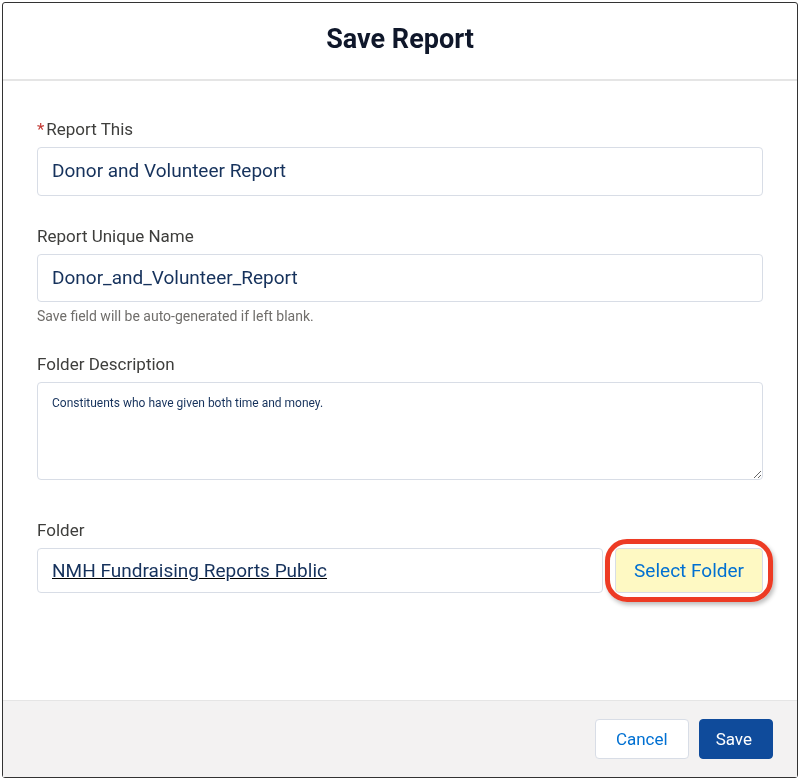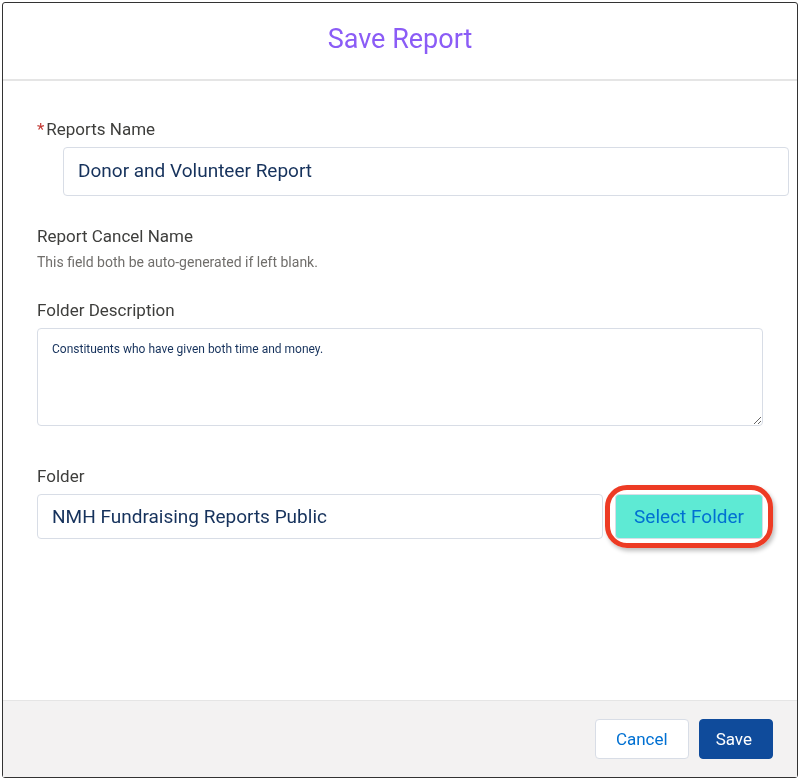--- a/index.html
+++ b/index.html
@@ -24,22 +24,22 @@
       flex-direction: column;
       background: #fff;
     }
     .modal-header {
       padding: 20px 0 24px 0;
       text-align: center;
       border-bottom: 2px solid #e5e5e5;
     }
     .modal-title {
       font-size: 27px;
-      font-weight: 400;
-      color: #8b5cf6;
+      font-weight: 700;
+      color: #0f172a;
     }
     .modal-body {
       flex: 1;
       padding: 38px 34px 20px 34px;
       overflow: auto;
     }
     .form-group {
       margin-bottom: 30px;
     }
     .form-group.tight {
@@ -59,21 +59,20 @@
     .form-input {
       width: 100%;
       padding: 10px 14px;
       font-size: 19px;
       color: #16325c;
       border: 1px solid #d8dde6;
       border-radius: 4px;
       background: #fff;
       font-family: inherit;
       line-height: 1.4;
-      margin-left: 26px;
     }
     .form-textarea {
       width: 100%;
       padding: 12px 14px;
       font-size: 12px;
       color: #16325c;
       border: 1px solid #d8dde6;
       border-radius: 4px;
       background: #fff;
       font-family: inherit;
@@ -83,40 +82,41 @@
     }
     .help-text {
       font-size: 14px;
       color: #706e6b;
       margin-top: 6px;
     }
     .folder-row {
       display: flex;
       gap: 12px;
       align-items: stretch;
+      text-decoration: underline;
     }
     .folder-input {
       flex: 1;
       padding: 10px 14px;
       font-size: 19px;
       color: #16325c;
       border: 1px solid #d8dde6;
       border-radius: 4px;
       background: #fff;
       font-family: inherit;
     }
     .select-folder-wrapper {
       position: relative;
       display: inline-block;
     }
     .select-folder-btn {
       padding: 10px 18px;
       font-size: 19px;
       color: #0070d2;
-      background: #5eead4;
+      background: #fef9c3;
       border: 1px solid #d8dde6;
       border-radius: 4px;
       cursor: pointer;
       font-family: inherit;
       white-space: nowrap;
       height: 100%;
     }
     .highlight-ring {
       position: absolute;
       top: -9px;
@@ -161,28 +161,29 @@
 
 <div class="modal">
   <div class="modal-header">
     <h1 class="modal-title">Save Report</h1>
   </div>
 
   <div class="modal-body">
 
     <div class="form-group">
       <label class="form-label">
-        <span class="required-asterisk">*</span><span>Reports Name</span>
+        <span class="required-asterisk">*</span><span>Report This</span>
       </label>
       <input type="text" class="form-input" value="Donor and Volunteer Report" style="">
     </div>
 
     <div class="form-group tight">
-      <label class="form-label">Report Cancel Name</label>
-      <div class="help-text">This field both be auto-generated if left blank.</div>
+      <label class="form-label">Report Unique Name</label>
+      <input type="text" class="form-input" value="Donor_and_Volunteer_Report" style="">
+      <div class="help-text">Save field will be auto-generated if left blank.</div>
     </div>
 
     <div style="height: 22px"></div>
 
     <div class="form-group">
       <label class="form-label">Folder Description</label>
       <textarea class="form-textarea" style="">Constituents who have given both time and money.</textarea>
     </div>
 
     <div style="height: 6px"></div>

